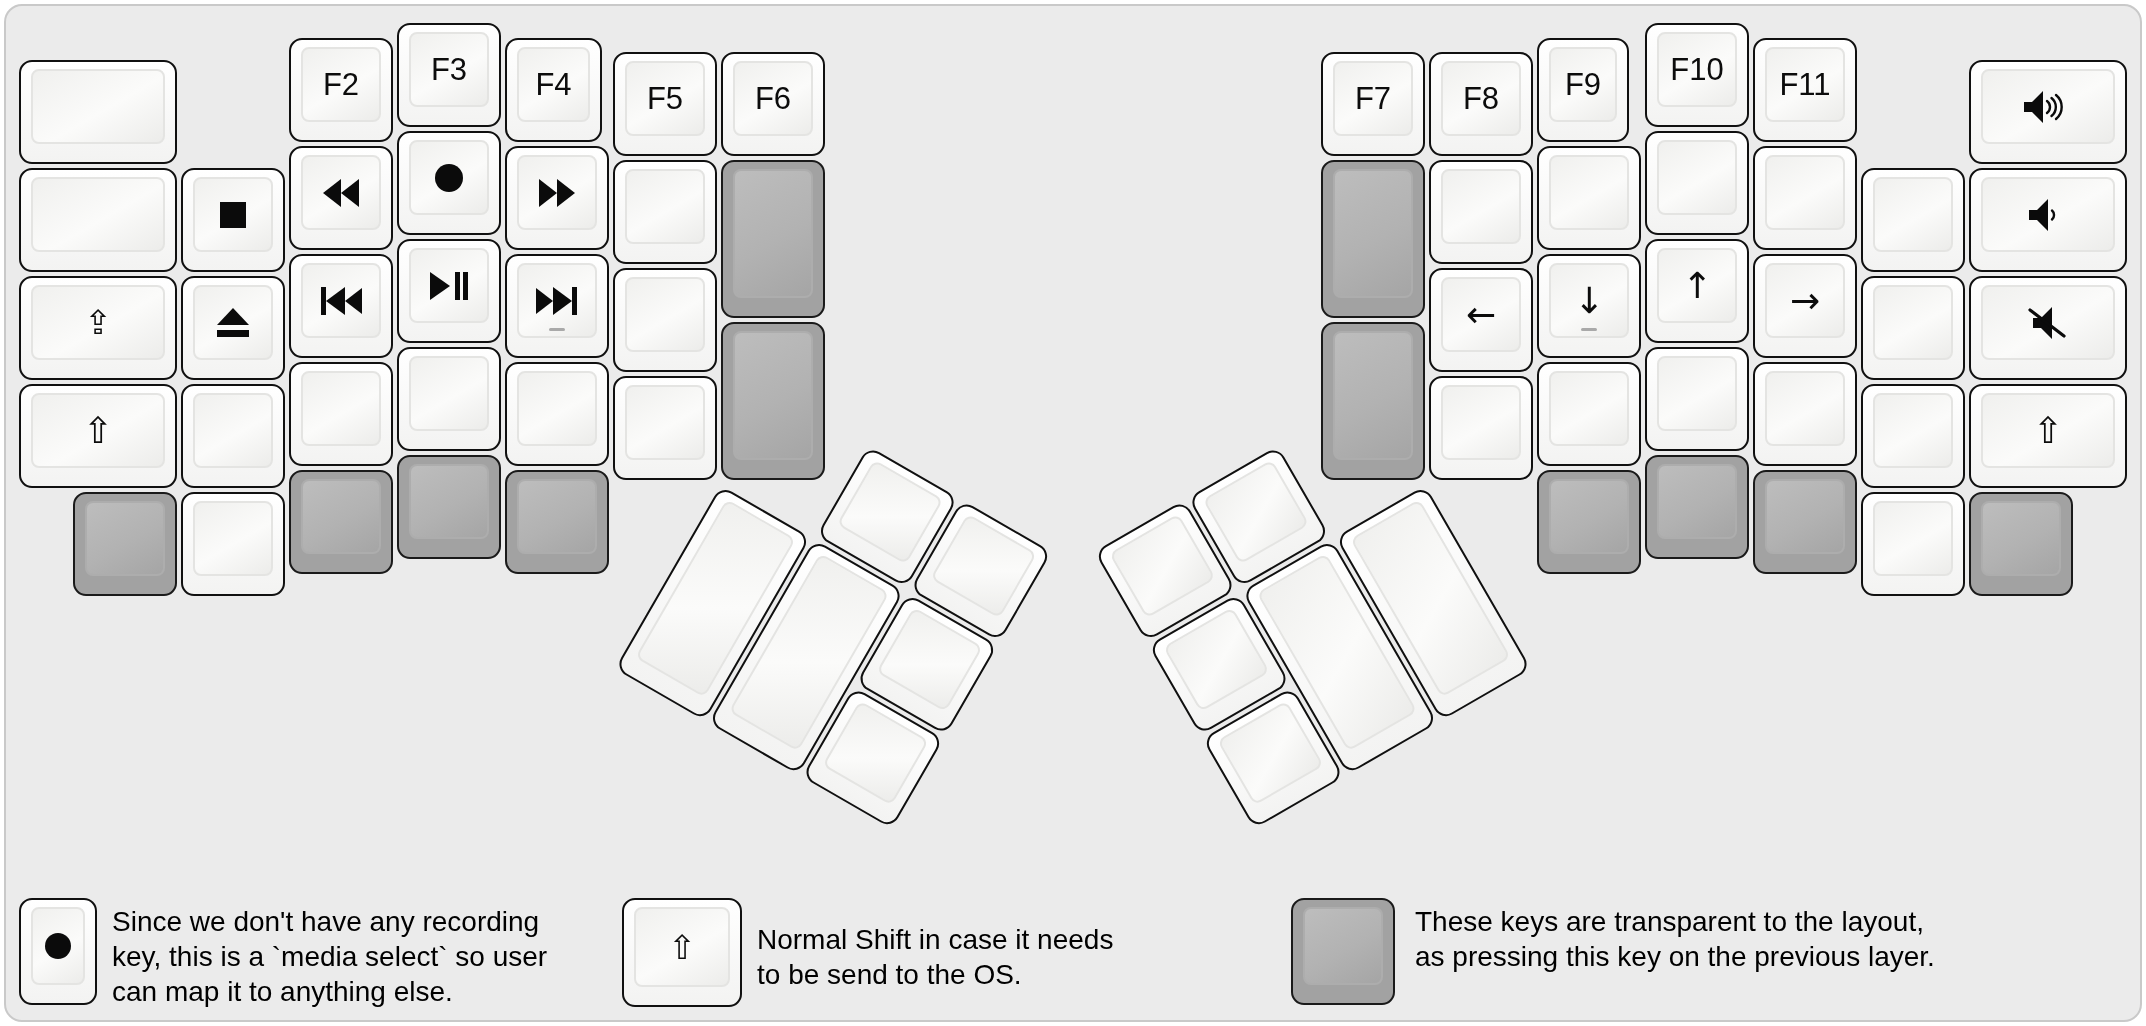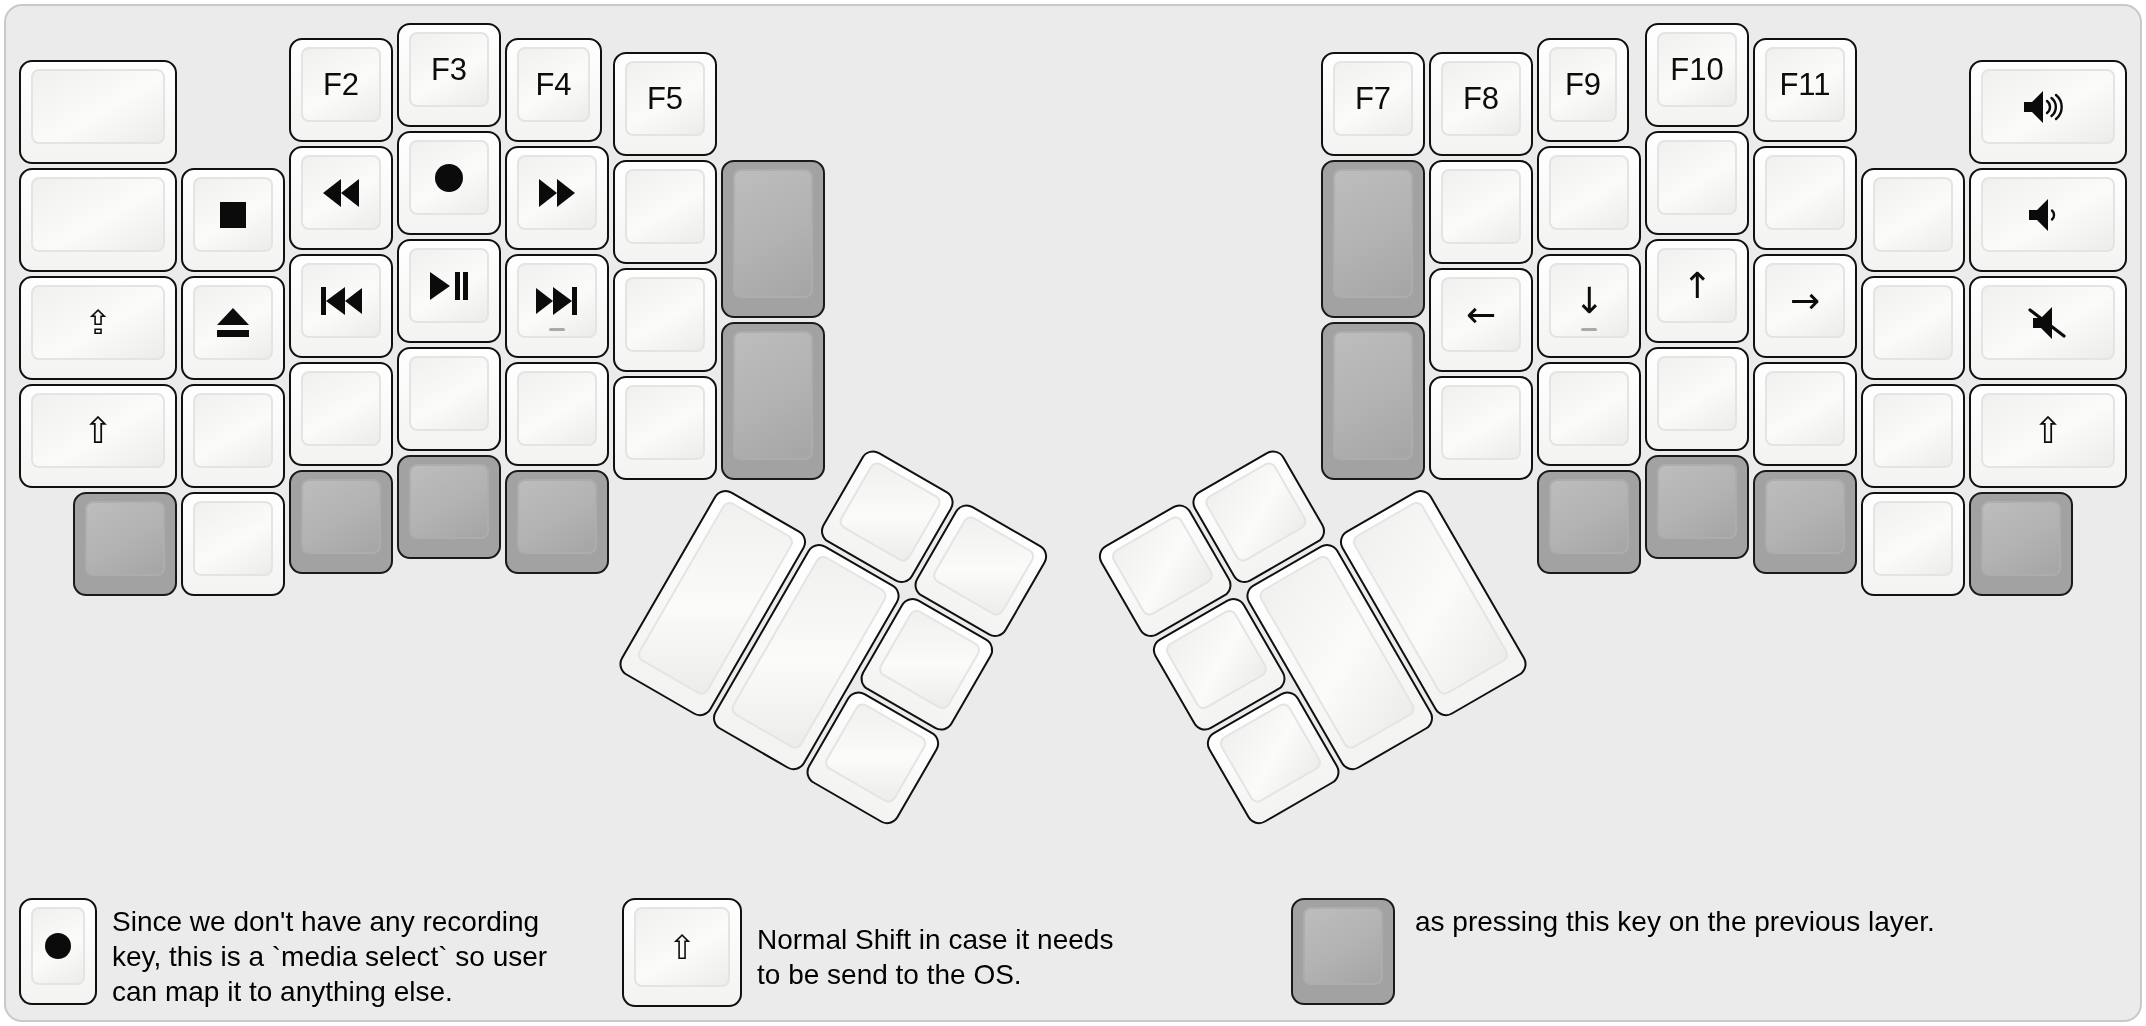--- a/index.html
+++ b/index.html
@@ -166,20 +166,25 @@
   <div class="key" style="left:613px;top:160px;width:104px;height:104px">
       <div class="top"></div>
     </div>
   <div class="key" style="left:613px;top:268px;width:104px;height:104px">
       <div class="top"></div>
     </div>
   <div class="key" style="left:613px;top:376px;width:104px;height:104px">
       <div class="top"></div>
     </div>
 
+  <div class="key" style="left:721px;top:52px;width:104px;height:104px">
+      <div class="top">
+        <span class="flabel">F6</span>
+      </div>
+    </div>
   <div class="key grey" style="left:721px;top:160px;width:104px;height:158px">
       <div class="top"></div>
     </div>
   <div class="key grey" style="left:721px;top:322px;width:104px;height:158px">
       <div class="top"></div>
     </div>
 
   <div class="cluster left">
     <div class="key" style="left:110px;top:2px;width:104px;height:104px">
         <div class="top"></div>
@@ -380,15 +385,16 @@
     </div>
   <div class="legend-text" style="left:757px;top:922px;">
     <div>Normal Shift in case it needs</div>
     <div>to be send to the OS.</div>
   </div>
 
   <div class="key grey" style="left:1291px;top:898px;width:104px;height:107px">
       <div class="top"></div>
     </div>
   <div class="legend-text" style="left:1415px;top:904px;">
+    <div>These keys are transparent to the layout,</div>
     <div>as pressing this key on the previous layer.</div>
   </div>
 </div>
 
 </body></html>

